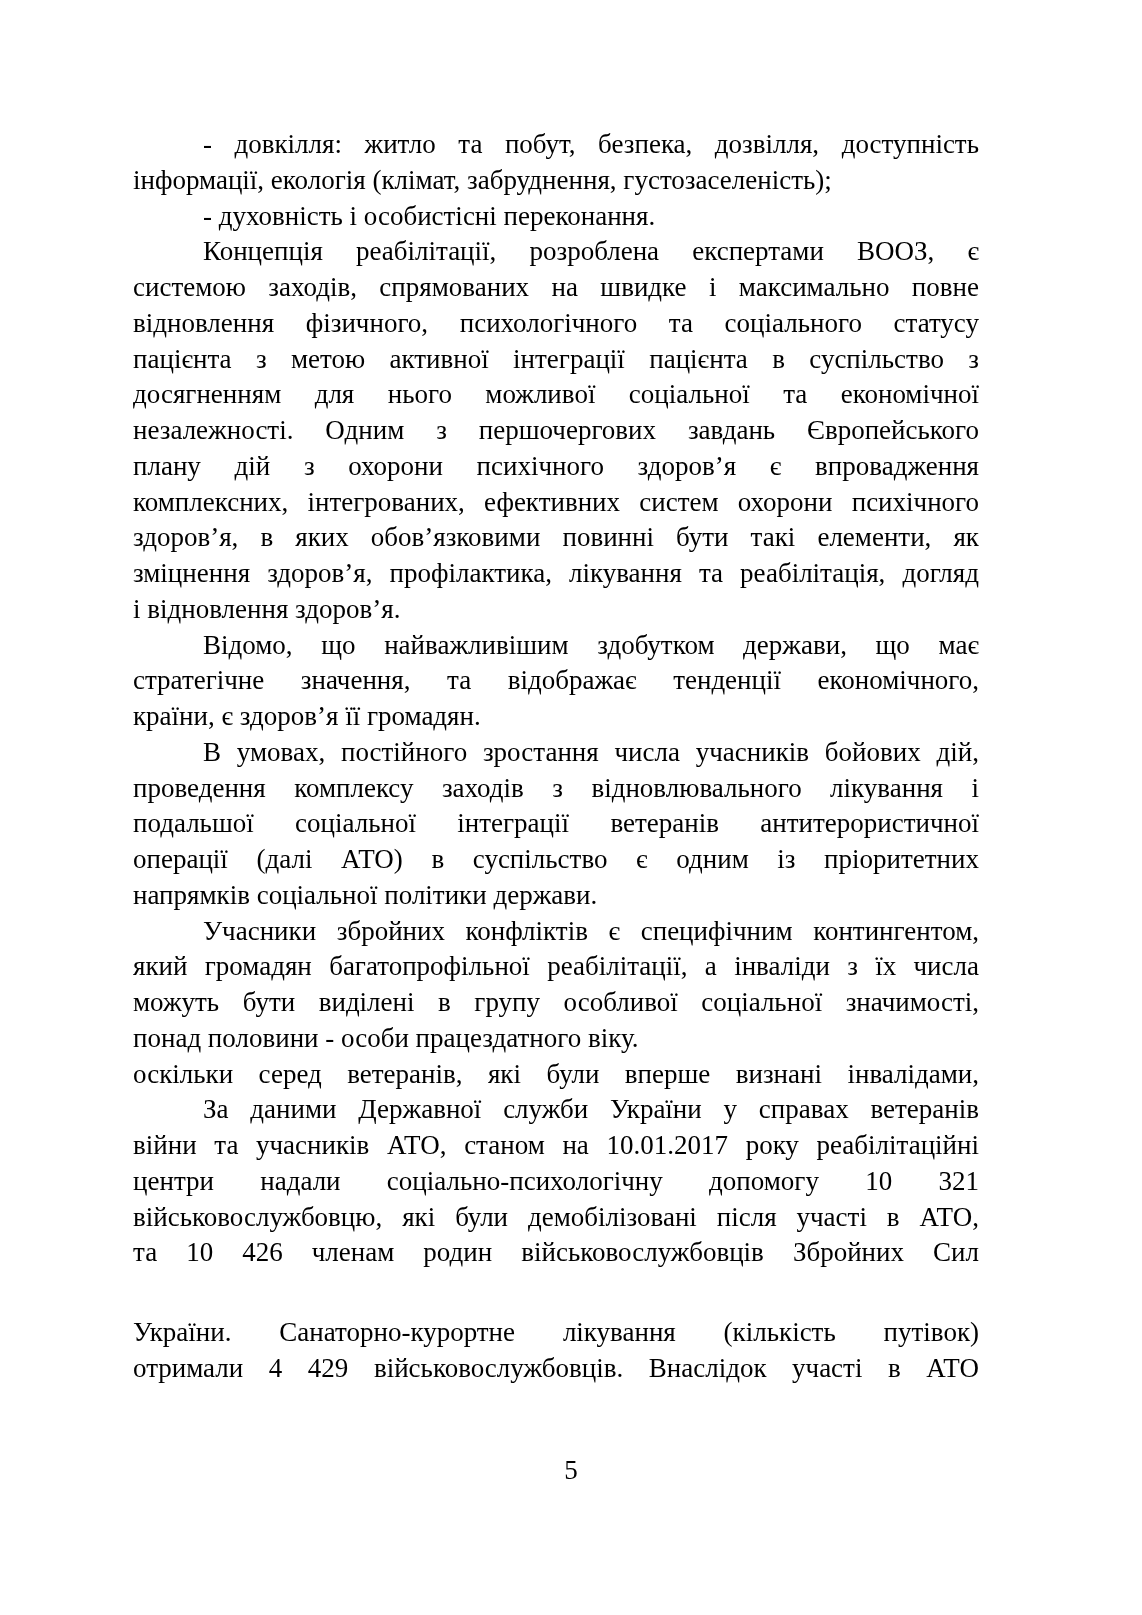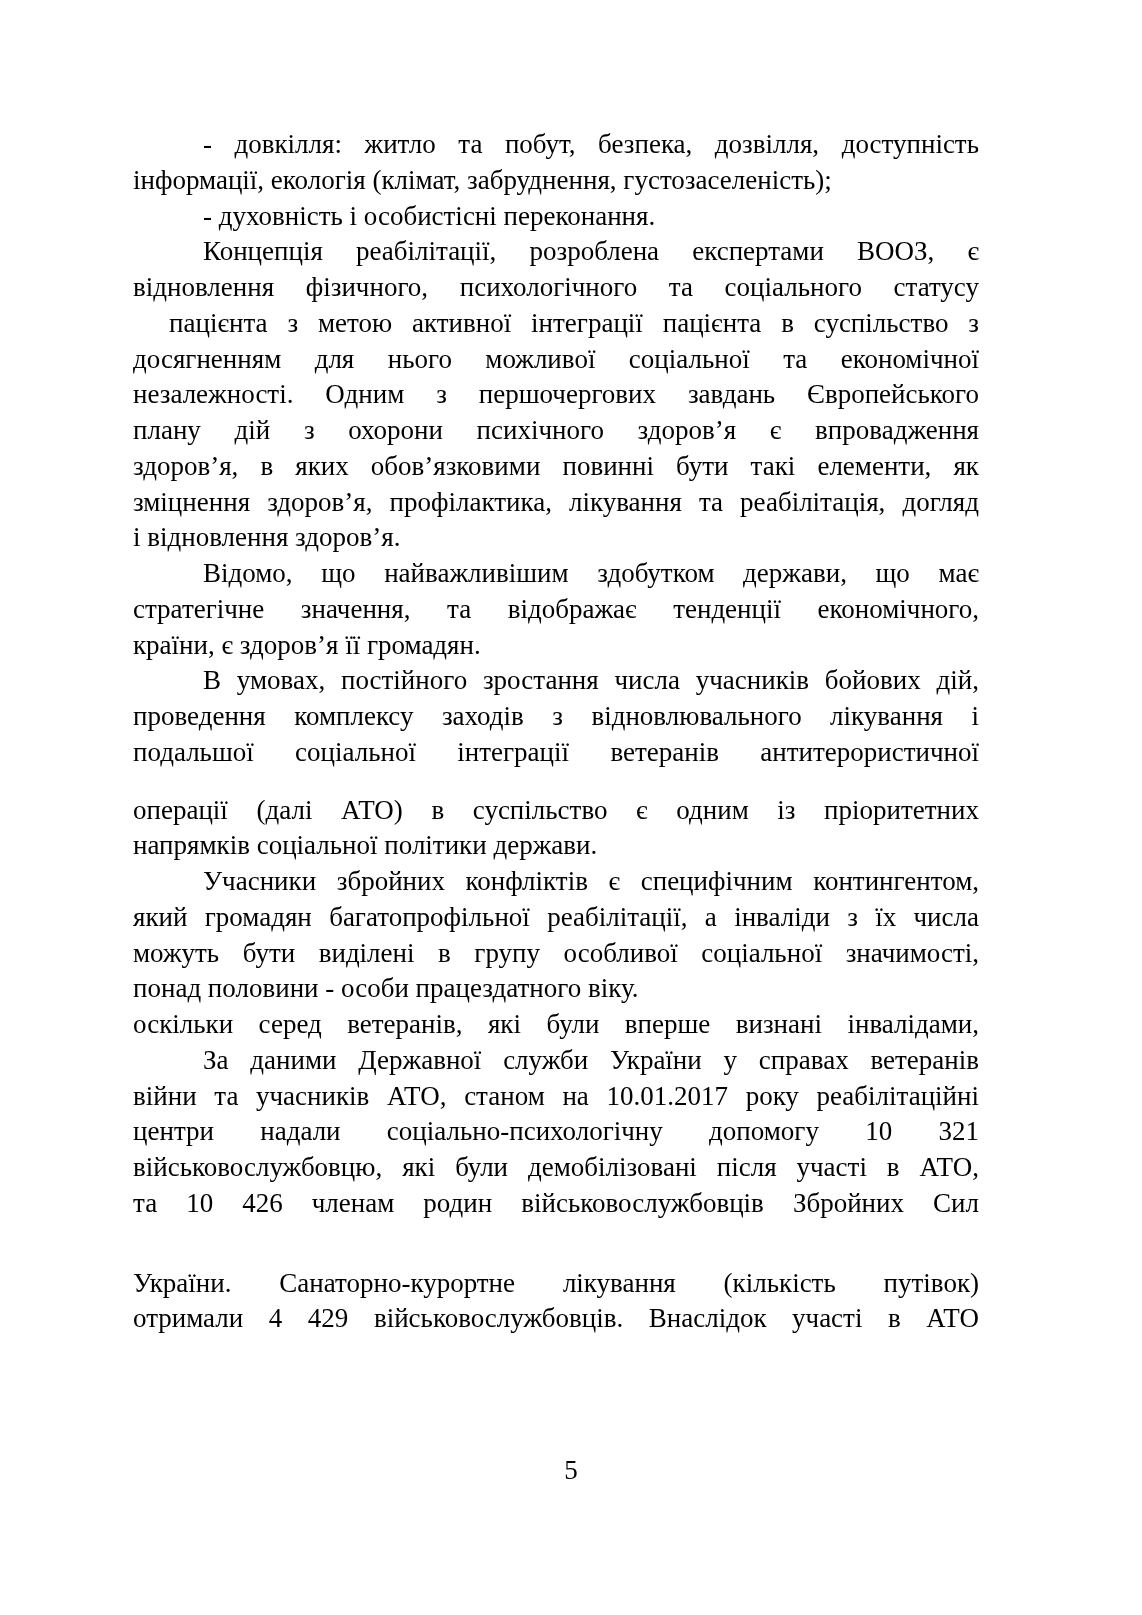--- a/index.html
+++ b/index.html
@@ -24,35 +24,37 @@
   }
 </style>
 </head>
 <body>
 
 <div class="page" id="page-body">
     <div class="line indent" style="white-space: normal;"><span style="white-space: nowrap; word-spacing: 0px;">- довкілля: житло та побут, безпека, дозвілля, доступність</span></div>
     <div class="line last">інформації, екологія (клімат, забруднення, густозаселеність);</div>
     <div class="line indent last">- духовність і особистісні переконання.</div>
     <div class="line indent" style="white-space: normal;"><span style="white-space: nowrap; word-spacing: 0px;">Концепція реабілітації, розроблена експертами ВООЗ, є</span></div>
+    <div class="line" style="white-space: normal;"><span style="white-space: nowrap; word-spacing: 0px;">системою заходів, спрямованих на швидке і максимально повне</span></div>
     <div class="line" style="white-space: normal;"><span style="white-space: nowrap; word-spacing: 0px;">відновлення фізичного, психологічного та соціального статусу</span></div>
-    <div class="line" style="white-space: normal;"><span style="white-space: nowrap; word-spacing: 0px; margin-left: 36px;">пацієнта з метою активної інтеграції пацієнта в суспільство з</span></div>
+    <div class="line" style="white-space: normal;"><span style="white-space: nowrap; word-spacing: 0px;">пацієнта з метою активної інтеграції пацієнта в суспільство з</span></div>
     <div class="line" style="white-space: normal;"><span style="white-space: nowrap; word-spacing: 0px;">досягненням для нього можливої соціальної та економічної</span></div>
     <div class="line" style="white-space: normal;"><span style="white-space: nowrap; word-spacing: 0px;">незалежності. Одним з першочергових завдань Європейського</span></div>
     <div class="line" style="white-space: normal;"><span style="white-space: nowrap; word-spacing: 0px;">плану дій з охорони психічного здоров’я є впровадження</span></div>
+    <div class="line" style="white-space: normal;"><span style="white-space: nowrap; word-spacing: 0px;">комплексних, інтегрованих, ефективних систем охорони психічного</span></div>
     <div class="line" style="white-space: normal;"><span style="white-space: nowrap; word-spacing: 0px;">здоров’я, в яких обов’язковими повинні бути такі елементи, як</span></div>
     <div class="line" style="white-space: normal;"><span style="white-space: nowrap; word-spacing: 0px;">зміцнення здоров’я, профілактика, лікування та реабілітація, догляд</span></div>
     <div class="line last">і відновлення здоров’я.</div>
     <div class="line indent" style="white-space: normal;"><span style="white-space: nowrap; word-spacing: 0px;">Відомо, що найважливішим здобутком держави, що має</span></div>
     <div class="line" style="white-space: normal;"><span style="white-space: nowrap; word-spacing: 0px;">стратегічне значення, та відображає тенденції економічного,</span></div>
     <div class="line last">країни, є здоров’я її громадян.</div>
     <div class="line indent" style="white-space: normal;"><span style="white-space: nowrap; word-spacing: 0px;">В умовах, постійного зростання числа учасників бойових дій,</span></div>
     <div class="line" style="white-space: normal;"><span style="white-space: nowrap; word-spacing: 0px;">проведення комплексу заходів з відновлювального лікування і</span></div>
     <div class="line" style="white-space: normal;"><span style="white-space: nowrap; word-spacing: 0px;">подальшої соціальної інтеграції ветеранів антитерористичної</span></div>
-    <div class="line" style="white-space: normal; margin-top: 22px;"><span style="white-space: nowrap; word-spacing: 0px;">операції (далі АТО) в суспільство є одним із пріоритетних</span></div>
+    <div class="line" style="white-space: normal;"><span style="white-space: nowrap; word-spacing: 0px;">операції (далі АТО) в суспільство є одним із пріоритетних</span></div>
     <div class="line last">напрямків соціальної політики держави.</div>
     <div class="line indent" style="white-space: normal;"><span style="white-space: nowrap; word-spacing: 0px;">Учасники збройних конфліктів є специфічним контингентом,</span></div>
     <div class="line" style="white-space: normal;"><span style="white-space: nowrap; word-spacing: 0px;">який громадян багатопрофільної реабілітації, а інваліди з їх числа</span></div>
     <div class="line" style="white-space: normal;"><span style="white-space: nowrap; word-spacing: 0px;">можуть бути виділені в групу особливої соціальної значимості,</span></div>
     <div class="line last">понад половини - особи працездатного віку.</div>
     <div class="line" style="white-space: normal;"><span style="white-space: nowrap; word-spacing: 0px;">оскільки серед ветеранів, які були вперше визнані інвалідами,</span></div>
     <div class="line indent" style="white-space: normal;"><span style="white-space: nowrap; word-spacing: 0px;">За даними Державної служби України у справах ветеранів</span></div>
     <div class="line" style="white-space: normal;"><span style="white-space: nowrap; word-spacing: 0px;">війни та учасників АТО, станом на 10.01.2017 року реабілітаційні</span></div>
     <div class="line" style="white-space: normal;"><span style="white-space: nowrap; word-spacing: 0px;">центри надали соціально-психологічну допомогу 10 321</span></div>
     <div class="line" style="white-space: normal;"><span style="white-space: nowrap; word-spacing: 0px;">військовослужбовцю, які були демобілізовані після участі в АТО,</span></div>

